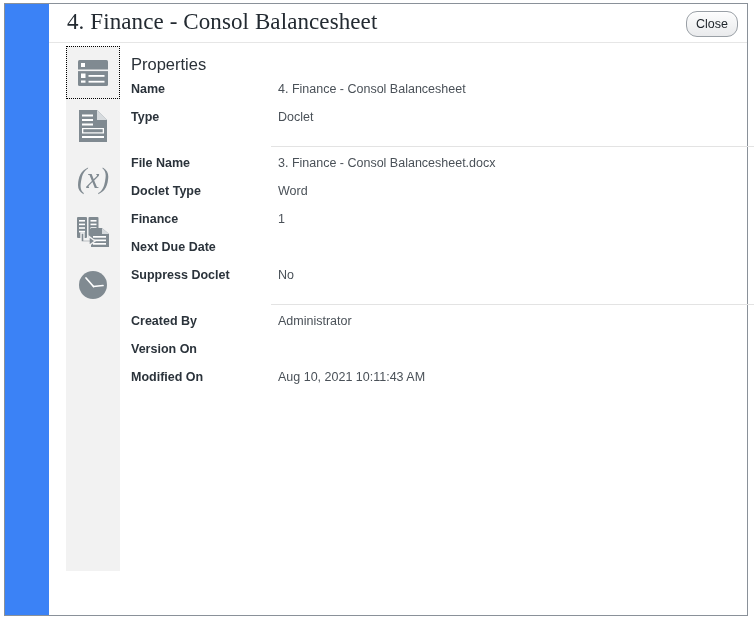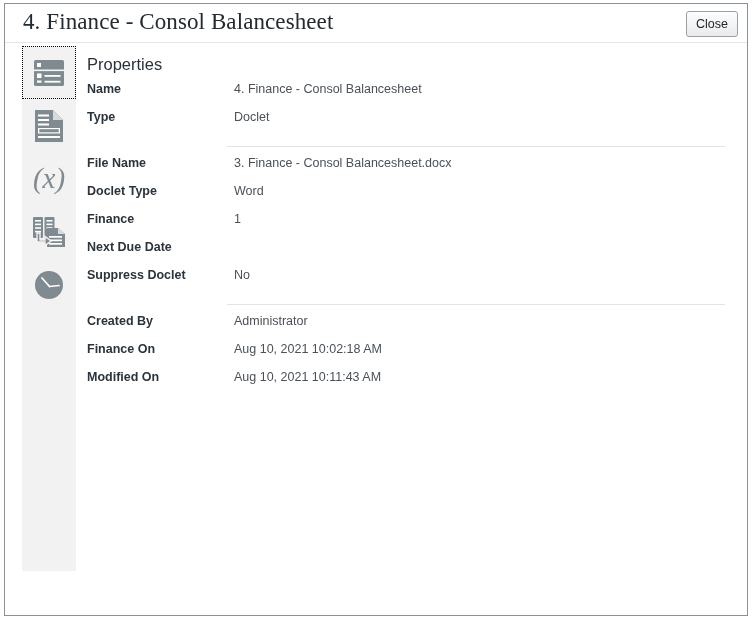--- a/index.html
+++ b/index.html
@@ -16,21 +16,22 @@
 
   
   .dialog {
     position: absolute;
     left: 4px;
     top: 3px;
     width: 744px;
     height: 613px;
     box-sizing: border-box;
     border: 1px solid #8a9199;
-    background: #bef264;
+    background: #3b82f6;
+    padding-left: 44px;
   }
 
   
   .dialog-header {
     position: relative;
     height: 39px;
     box-sizing: border-box;
     border-bottom: 1px solid #e6e6e6;
     background: #ffffff;
   }
@@ -46,21 +47,21 @@
     letter-spacing: .1px;
   }
   .close-button {
     position: absolute;
     right: 9px;
     top: 7px;
     width: 52px;
     height: 26px;
     box-sizing: border-box;
     border: 1px solid #9aa0a6;
-    border-radius: 3px;
+    border-radius: 11px;
     background: linear-gradient(to bottom, #fdfdfd 0%, #f3f4f5 50%, #e9eaec 100%);
     color: #20262c;
     font-family: "Liberation Sans", sans-serif;
     font-size: 12.5px;
     line-height: 24px;
     text-align: center;
     cursor: pointer;
     box-shadow: 0 1px 0 rgba(255,255,255,.7) inset;
     padding: 0;
   }
@@ -263,22 +264,21 @@
           <div class="field-row">
             <div class="field-label">Suppress Doclet</div>
             <div class="field-value">No</div>
           </div>
           <div class="group-sep"></div>
           <div class="field-row">
             <div class="field-label">Created By</div>
             <div class="field-value">Administrator</div>
           </div>
           <div class="field-row">
-            <div class="field-label">Finance On</div>
-            <div class="field-value">Aug 10, 2021 10:02:18 AM</div>
+            <div class="field-label">Version On</div>
           </div>
           <div class="field-row">
             <div class="field-label">Modified On</div>
             <div class="field-value">Aug 10, 2021 10:11:43 AM</div>
           </div>
         </div>
     </div>
 
   </div>
 </div>

